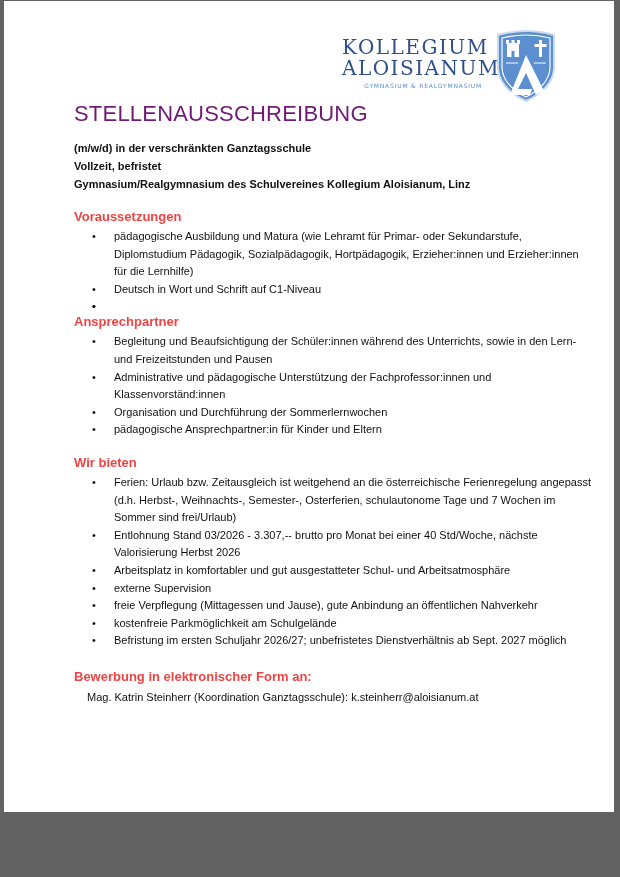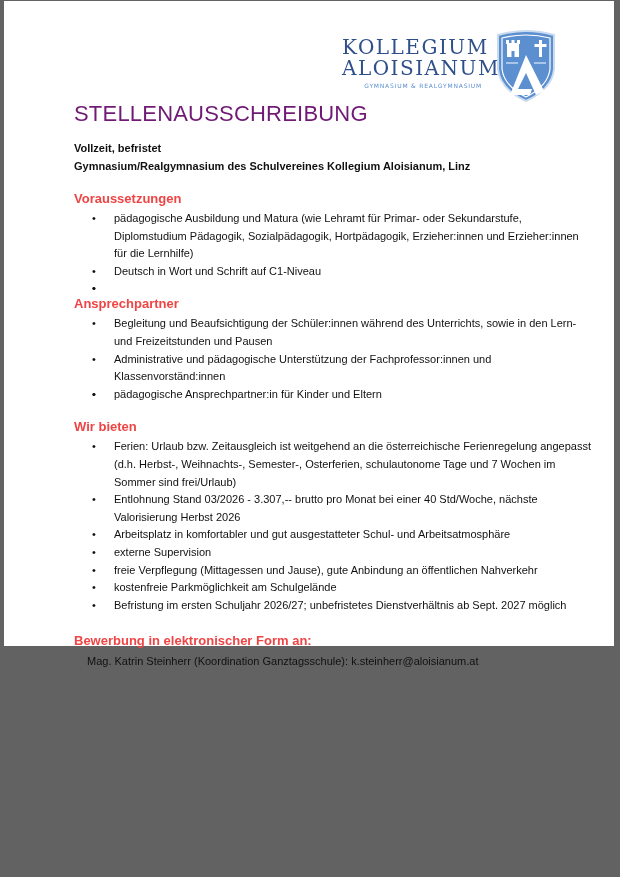--- a/index.html
+++ b/index.html
@@ -1,21 +1,21 @@
 <!DOCTYPE html>
 <html><head>
 <meta charset="utf-8">
 <style>
   html, body { margin: 0; padding: 0; }
   body {
     width: 620px; height: 877px; background: #626262; position: relative; overflow: hidden;
     font-family: "Liberation Sans", sans-serif;
   }
   .page {
-    position: absolute; left: 4px; top: 1px; width: 610px; height: 645px; background: #ffffff;
+    position: absolute; left: 4px; top: 1px; width: 610px; height: 811px; background: #ffffff;
   }
   .logo { position: absolute; left: 338px; top: 28px; width: 240px; height: 80px; }
   .logo-text { position: absolute; left: 0; top: 8px; width: 140px; text-align: right; }
   .logo-line1, .logo-line2 {
     font-family: "DejaVu Serif", serif; color: #2f4f8a; font-size: 20px; letter-spacing: 1.5px;
     line-height: 21px; display: block; white-space: nowrap;
   }
   .logo-sub {
     display: block; color: #5b8fd0; font-size: 6px; letter-spacing: 0.8px; margin-top: 3px; white-space: nowrap;
     font-family: "DejaVu Sans", sans-serif;
@@ -66,40 +66,41 @@
       <rect x="40" y="33" width="12" height="2" fill="#a9c6ea"></rect>
 
       <path d="M32 26 L50 62 L42 66 L32 44 L24 60 L38 60 L36 66 L16 66 Z" fill="#ffffff"></path>
     </svg>
   </div>
 
   <div class="content">
     <h1 class="main-title">STELLENAUSSCHREIBUNG</h1>
 
     <div>
+      <span class="intro-line">(m/w/d) in der verschränkten Ganztagsschule</span>
       <span class="intro-line">Vollzeit, befristet</span>
       <span class="intro-line">Gymnasium/Realgymnasium des Schulvereines Kollegium Aloisianum, Linz</span>
     </div>
 
     <div class="section">
       <h2 class="section-title">Voraussetzungen</h2>
       <ul>
         <li><span class="bullet">•</span><span>pädagogische Ausbildung und Matura (wie Lehramt für Primar- oder Sekundarstufe, Diplomstudium Pädagogik, Sozialpädagogik, Hortpädagogik, Erzieher:innen und Erzieher:innen für die Lernhilfe)</span></li>
         <li><span class="bullet">•</span><span>Deutsch in Wort und Schrift auf C1-Niveau</span></li>
         <li><span class="bullet">•</span></li>
         <li><span class="bullet">•</span></li>
       </ul>
     </div>
 
     <div class="section">
       <h2 class="section-title">Ansprechpartner</h2>
       <ul>
         <li><span class="bullet">•</span><span>Begleitung und Beaufsichtigung der Schüler:innen während des Unterrichts, sowie in den Lern- und Freizeitstunden und Pausen</span></li>
         <li><span class="bullet">•</span><span>Administrative und pädagogische Unterstützung der Fachprofessor:innen und Klassenvorständ:innen</span></li>
-        <li><span class="bullet">•</span></li>
+        <li><span class="bullet">•</span><span>Organisation und Durchführung der Sommerlernwochen</span></li>
         <li><span class="bullet">•</span><span>pädagogische Ansprechpartner:in für Kinder und Eltern</span></li>
       </ul>
     </div>
 
     <div class="section">
       <h2 class="section-title">Wir bieten</h2>
       <ul>
         <li><span class="bullet">•</span><span>Ferien: Urlaub bzw. Zeitausgleich ist weitgehend an die österreichische Ferienregelung angepasst (d.h. Herbst-, Weihnachts-, Semester-, Osterferien, schulautonome Tage und 7 Wochen im Sommer sind frei/Urlaub)</span></li>
         <li><span class="bullet">•</span><span>Entlohnung Stand 03/2026 - 3.307,-- brutto pro Monat bei einer 40 Std/Woche, nächste Valorisierung Herbst 2026</span></li>
         <li><span class="bullet">•</span><span>Arbeitsplatz in komfortabler und gut ausgestatteter Schul- und Arbeitsatmosphäre</span></li>

